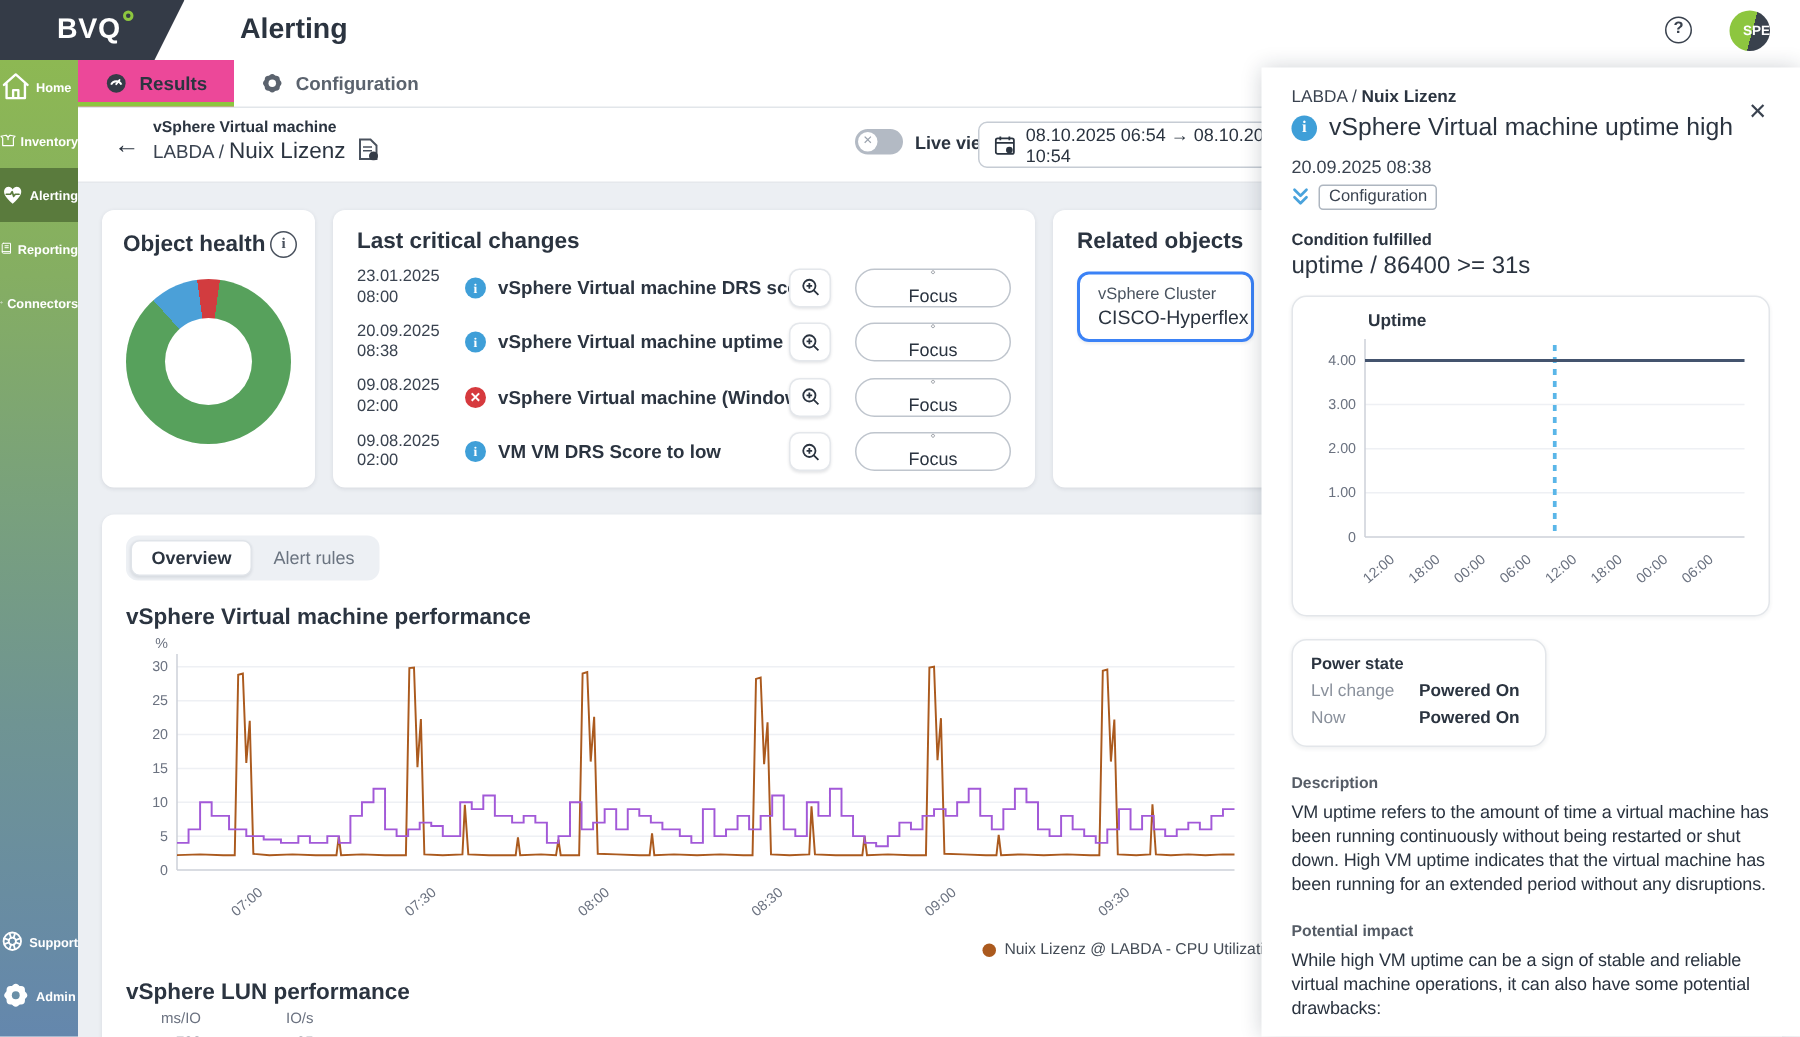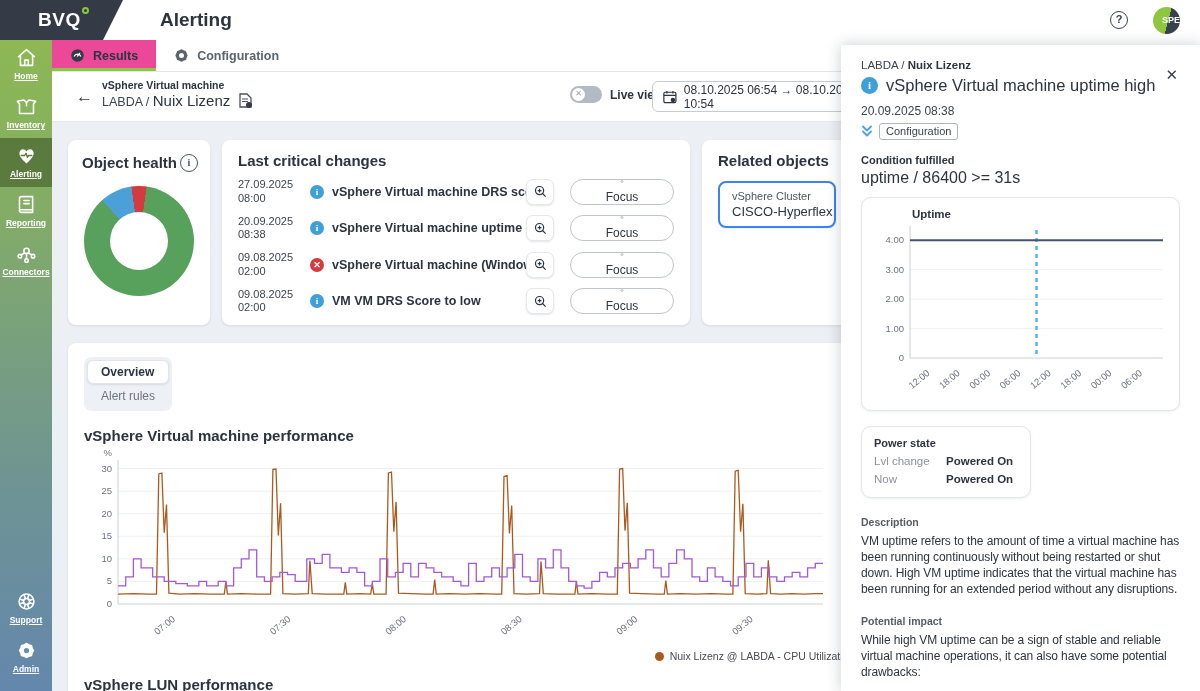--- a/index.html
+++ b/index.html
@@ -9,21 +9,21 @@
   .topbar { position:absolute; left:0; top:0; width:1200px; height:40px; background:#fff; z-index:30; }
   .logo-block { position:absolute; left:0; top:0; width:135px; height:40px; background:#343b47; clip-path:polygon(0 0,123px 0,103px 100%,0 100%); }
   .logo-text { position:absolute; left:38px; top:9px; color:#fff; font-size:19px; font-weight:bold; letter-spacing:.5px; }
   .logo-dot { display:inline-block; width:7px; height:7px; border:2px solid #8dc63f; border-radius:50%; vertical-align:top; margin-top:-2px; margin-left:1px; }
   .app-title { position:absolute; left:160px; top:9px; font-size:19px; font-weight:bold; color:#2b3440; }
   .help-btn { position:absolute; right:72px; top:11px; width:18px; height:18px; border:1.6px solid #39414d; border-radius:50%; color:#39414d; font-size:11px; font-weight:bold; text-align:center; line-height:15px; cursor:pointer; }
   .avatar { position:absolute; right:20px; top:7px; width:27px; height:27px; border-radius:50%; background:linear-gradient(105deg,#8dc63f 55%,#39414d 55%); color:#fff; font-size:9px; font-weight:bold; text-align:right; line-height:27px; }
 
   
   .sidebar { position:absolute; left:0; top:40px; width:52px; height:651px; background:linear-gradient(180deg,#8db853 0%,#85ae62 22%,#79a17c 45%,#6f9493 68%,#6487ad 100%); z-index:25; display:flex; flex-direction:column; }
-  .nav-item { width:52px; padding:7px 0 8px; display:flex; flex-direction:column; align-items:center; gap:3px; color:#fff; cursor:pointer;text-decoration:underline; }
+  .nav-item { width:52px; padding:7px 0 8px; display:flex; flex-direction:row; align-items:center; gap:3px; color:#fff; cursor:pointer; }
   .nav-item.active { background:#5a7b3d; }
   .nav-label { font-size:8.5px; font-weight:bold; }
   .nav-item svg { width:21px; height:21px; stroke:#fff; fill:none; stroke-width:1.8; stroke-linecap:round; stroke-linejoin:round; }
   .sb-spacer { flex:1; }
 
   
   .main { position:absolute; left:52px; top:40px; width:1148px; height:651px; }
   .tabbar { position:absolute; left:0; top:0; width:100%; height:32px; background:#fff; border-bottom:1px solid #e2e6ea; display:flex; }
   .tab { display:flex; align-items:center; gap:8px; padding:0 18px; font-size:12.5px; font-weight:bold; color:#5b636e; cursor:pointer; }
   .tab.active { background:#ec4899; color:#2b3440; box-shadow:inset 0 -3px 0 #8dc63f; }
@@ -64,21 +64,21 @@
 
   
   .related-card { left:650px; top:18px; width:250px; height:185px; padding:12px 16px; overflow:hidden; }
   .chips { display:flex; gap:10px; margin-top:12px; }
   .chip { border:2px solid #3b82f6; border-radius:8px; padding:7px 12px; box-shadow:0 1px 2px rgba(30,40,60,.08); cursor:pointer; min-width:118px; }
   .chip-type { font-size:11px; color:#4a5460; }
   .chip-name { font-size:13px; color:#2b3440; margin-top:2px; white-space:nowrap; }
 
   
   .big-card { left:16px; top:221px; width:1120px; height:460px; padding:14px 16px; }
-  .seg { display:inline-flex; background:#edf0f4; border-radius:8px; padding:3px;flex-direction:column; }
+  .seg { display:inline-flex; background:#edf0f4; border-radius:8px; padding:3px; }
   .seg-btn { padding:5px 14px; font-size:12px; color:#6b7480; border-radius:6px; cursor:pointer; }
   .seg-btn.active { background:#fff; color:#2b3440; font-weight:bold; border:1px solid #e0e4e9; box-shadow:0 1px 2px rgba(30,40,60,.10); padding:4px 13px; }
   .perf-title { margin-top:16px; }
   .tick { font-size:9.5px; fill:#6b7280; }
   .legend { display:flex; justify-content:flex-end; gap:22px; margin:2px 56px 0 0; }
   .legend-item { display:flex; align-items:center; gap:6px; font-size:10.5px; color:#444c56; }
   .legend-dot { width:9px; height:9px; border-radius:50%; }
   .lun-title { margin-top:14px; }
   .lun-axes { position:relative; height:70px; margin-top:4px; }
   .lun-lab { position:absolute; font-size:10px; color:#6b7280; text-align:right; width:40px; }
@@ -229,21 +229,21 @@
       <div class="info-ring">i</div>
       <div class="donut" id="health-donut" style="background: conic-gradient(from 352deg, rgb(210, 60, 63) 0deg, rgb(210, 60, 63) 16deg, rgb(87, 161, 92) 16deg, rgb(87, 161, 92) 326deg, rgb(75, 160, 216) 326deg, rgb(75, 160, 216) 360deg);">
         <div class="donut-hole"></div>
       </div>
     </div>
 
     <div class="card changes-card">
       <div class="card-title">Last critical changes</div>
       <div class="chg-row">
         <div class="chg-date">
-            <div>27.09.2025</div>
+            <div>23.01.2025</div>
             <div>08:00</div>
           </div>
         <div class="sev-ic sev-info">i</div>
         <div class="chg-text">vSphere Virtual machine DRS score too low</div>
         <div class="zoom-btn">
             <svg width="13" height="13" viewBox="0 0 14 14">
               <circle cx="6" cy="6" r="4.4" fill="none" stroke="#2b3440" stroke-width="1.3"></circle>
               <path d="M6 4 V8 M4 6 H8 M9.2 9.2 L12.5 12.5" stroke="#2b3440" stroke-width="1.3"></path>
             </svg>
           </div>

